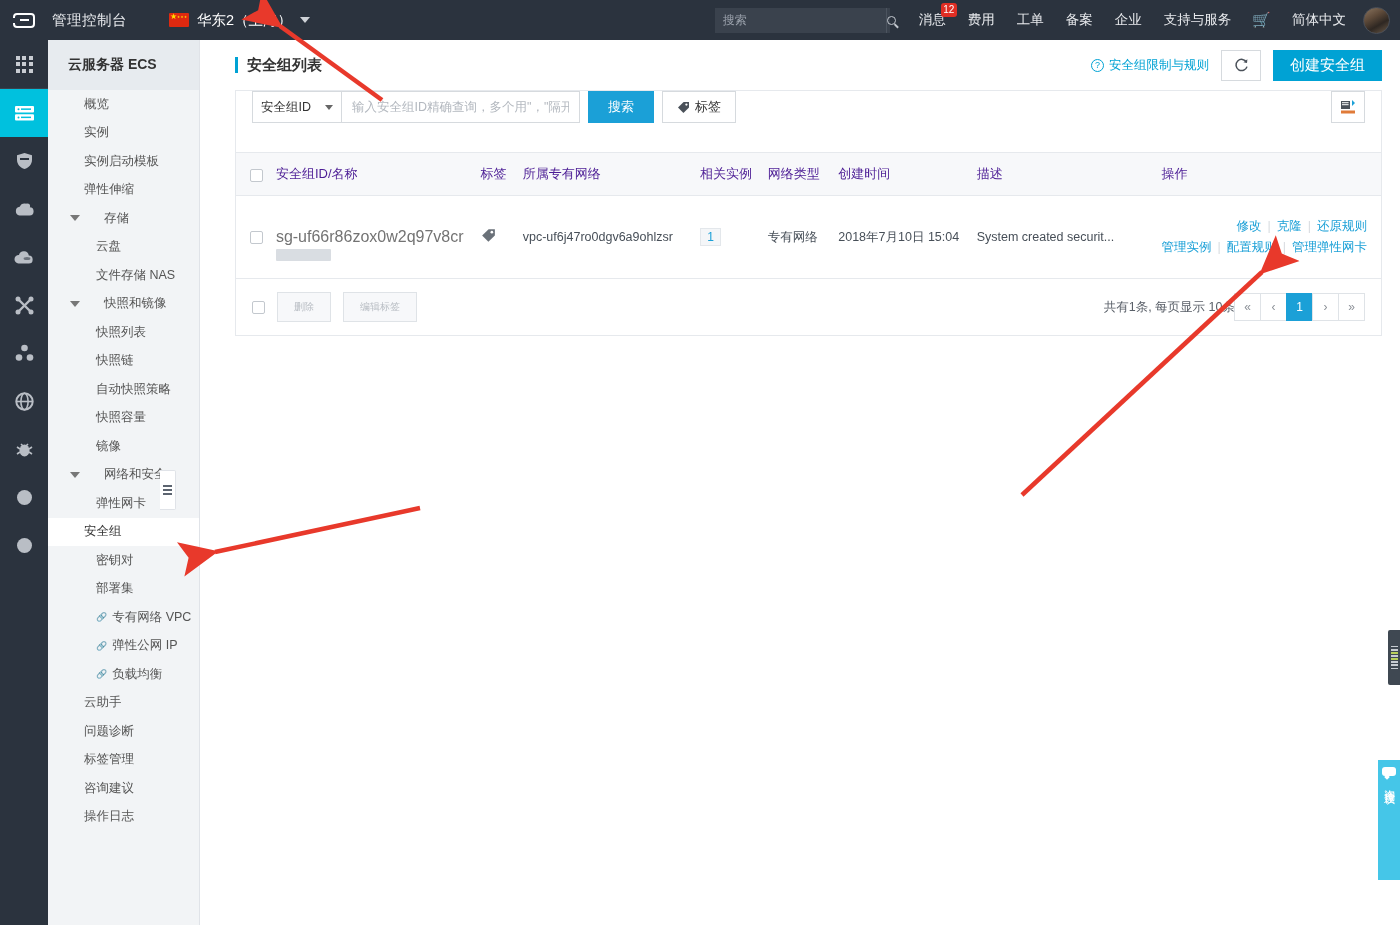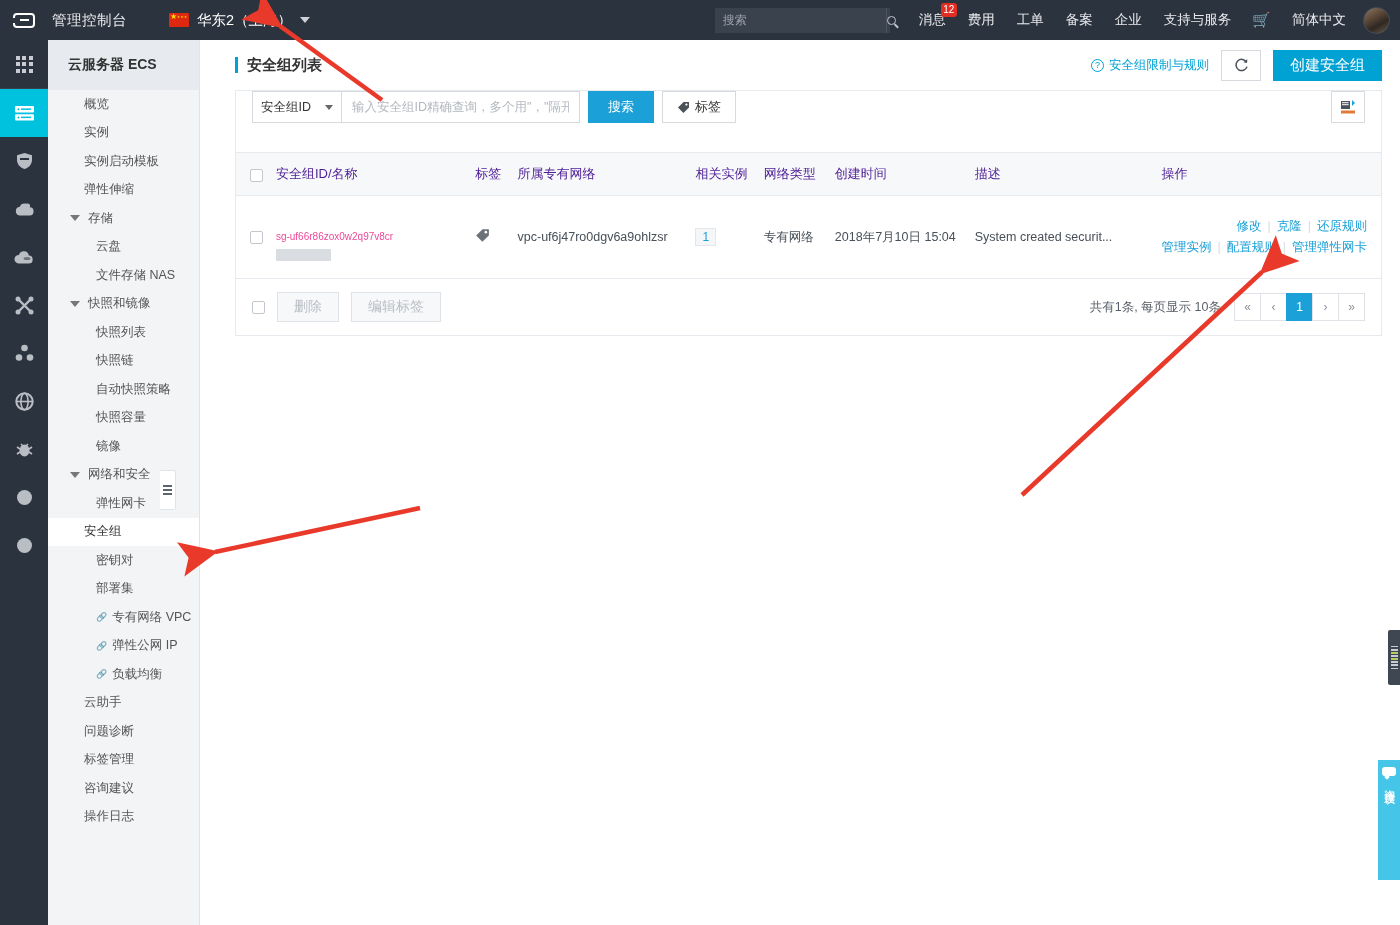--- a/index.html
+++ b/index.html
@@ -102,21 +102,21 @@
   .menu-head {
     height:50px; background:#e7ebef; display:flex; align-items:center;
     padding-left:20px; font-size:14px; color:#333; font-weight:bold;
   }
   .mitem {
     height:28.5px; display:flex; align-items:center; font-size:12.5px;
     color:#555; cursor:pointer; padding-left:36px; position:relative;
   }
   .mitem.lvl0 { padding-left:36px; }
   .mitem.lvl1 { padding-left:48px; }
-  .mitem.group { padding-left:40px; }
+  .mitem.group { padding-left:56px; }
   .mitem.active {
     background:#fff; color:#333; border-left:3px solid transparent; padding-left:33px;
   }
   .mitem .tri {
     position:absolute; left:22px; top:50%; margin-top:-3px;
     width:0;height:0;border-left:5px solid transparent;border-right:5px solid transparent;
     border-top:6px solid #777;
   }
   .mitem .lnk { margin-right:5px; color:#aab0b8; font-size:11px; }
   .collapse-handle {
@@ -184,40 +184,40 @@
     text-align:left; padding:12px 6px; border-bottom:1px solid #e6e9ed;
   }
   table.grid td {
     padding:14px 6px; font-size:12.5px; color:#474f58; border-bottom:1px solid #e6e9ed;
     vertical-align:middle;
   }
   .cb {
     width:13px;height:13px;border:1px solid #c3c8ce;background:#fff;border-radius:2px;
     display:inline-block;cursor:pointer;vertical-align:middle;
   }
-  .sgid { color:#ec4899; font-size:10px; line-height:17px;margin-top:18px; }
+  .sgid { color:#737373; font-size:16px; line-height:17px;margin-top:18px; }
   .redacted {
     display:inline-block;width:55px;height:12px;background:#d9dde2;margin-top:4px;border-radius:1px;
   }
   .inst-badge {
     display:inline-block;min-width:21px;text-align:center;background:#f4f6f8;
     border:1px solid #e3e7eb;color:#1ba0d7;font-size:12px;padding:1px 5px;cursor:pointer;
   }
   .actions { text-align:right; line-height:21px; white-space:nowrap; }
   .actions a { color:#1ba0d7; text-decoration:none; cursor:pointer; }
   .actions .sepb { color:#d8dce0; padding:0 6px; }
 
   .tfoot {
     height:56px; display:flex; align-items:center; padding:0 16px; background:#fff;
   }
   .gbtn {
-    height:30px;border:1px solid #dfe3e7;background:#f7f8fa;color:#b9bec4;font-size:14px;
+    height:30px;border:1px solid #dfe3e7;background:#f7f8fa;color:#b9bec4;font-size:10px;
     padding:0 16px;margin-left:12px;cursor:default;font-family:inherit;
   }
-  .pager { margin-left:auto; display:flex; align-items:center; gap:14px; }
+  .pager { margin-left:auto; display:flex; align-items:center; }
   .pager-text { color:#5a6069; font-size:12.5px; }
   .pg { display:flex; }
   .pg span {
     width:27px;height:28px;border:1px solid #dfe3e7;margin-left:-1px;
     display:flex;align-items:center;justify-content:center;font-size:12px;
     color:#8b9097;background:#fff;cursor:pointer;
   }
   .pg span.cur { background:#1ba0d7; color:#fff; border-color:#1ba0d7; }
 
   

